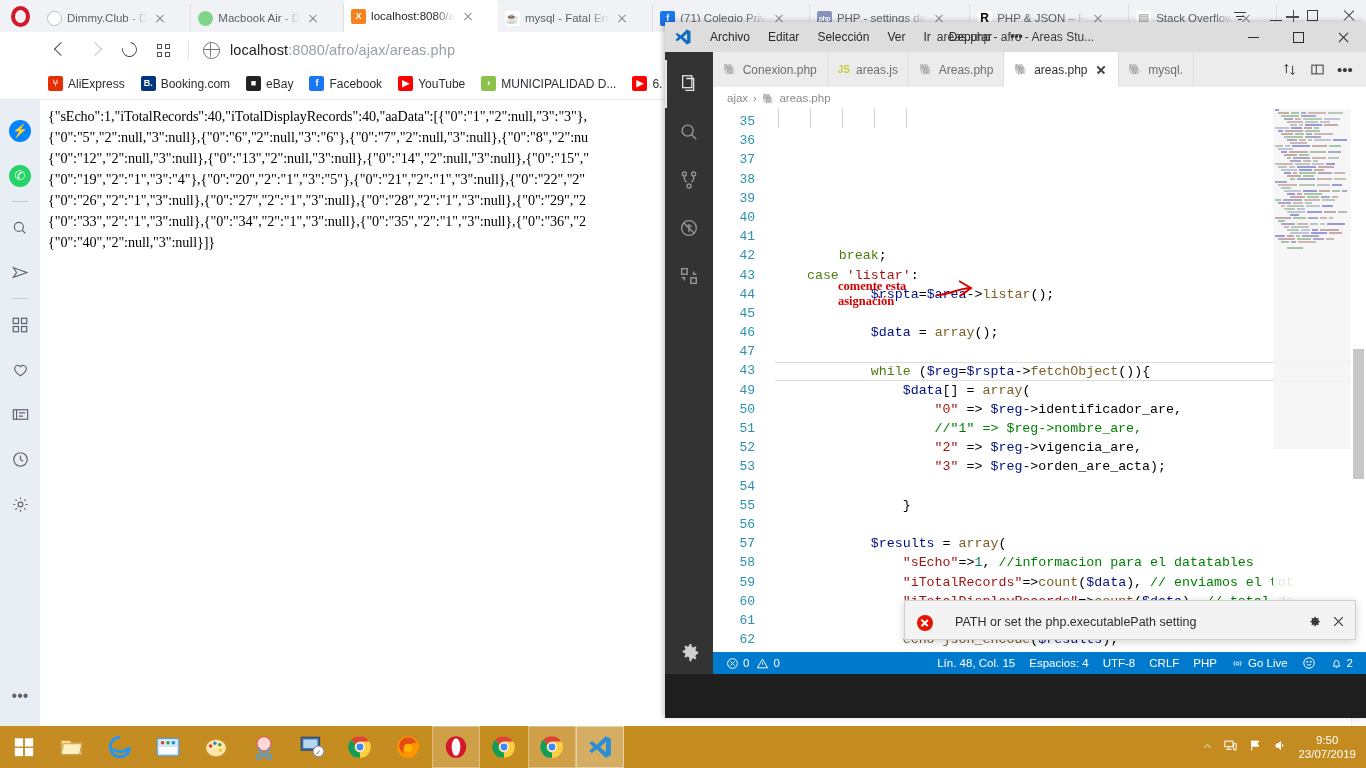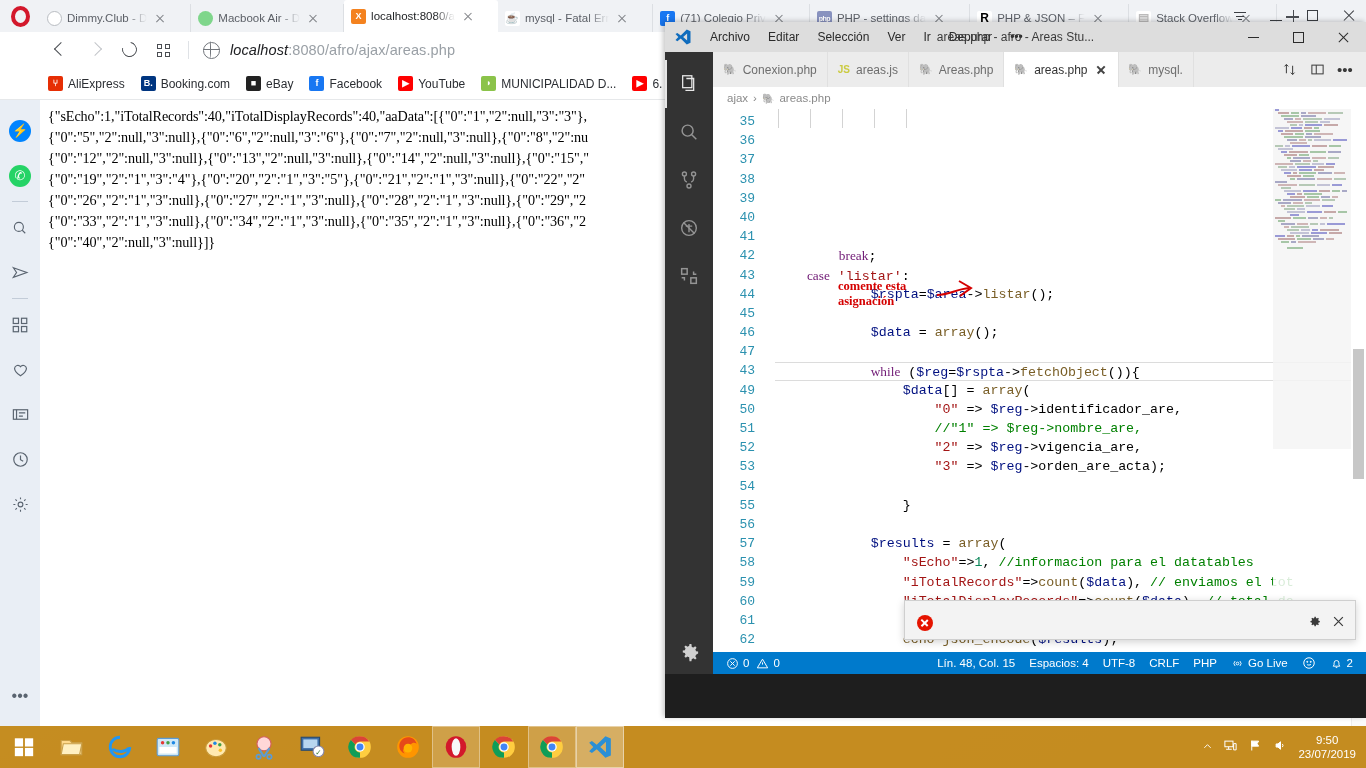--- a/index.html
+++ b/index.html
@@ -97,21 +97,21 @@
   .grid-ico i:nth-child(1){left:0;top:0} .grid-ico i:nth-child(2){right:0;top:0}
   .grid-ico i:nth-child(3){left:0;bottom:0} .grid-ico i:nth-child(4){right:0;bottom:0}
   .tb-sep { width:1px; height:18px; background:#dfe2e6; margin:0 8px; }
   .globe-ico {
     width:17px; height:17px; border:1.4px solid #72767c; border-radius:50%;
     position:relative; margin:0 10px 0 6px;
   }
   .globe-ico::before{content:"";position:absolute;left:-1.4px;top:6.2px;width:17px;height:1.3px;background:#72767c}
   .globe-ico::after{content:"";position:absolute;left:6.2px;top:-1.4px;width:1.3px;height:17px;background:#72767c;border-radius:50%;box-shadow:none}
   .addr { font-size:14.5px; color:#9aa0a6; letter-spacing:.1px; }
-  .addr b { color:#202124; font-weight:400;font-style:italic; }
+  .addr b { color:#202124; font-weight:400; }
 
   
   .op-bookmarks {
     position:absolute; left:0; top:68px; width:1366px; height:32px;
     background:#fff; display:flex; align-items:center; padding-left:48px; gap:16px;
     border-bottom:1px solid #e6e8ea;
   }
   .bm { display:flex; align-items:center; gap:5px; font-size:12px; color:#2b2e33; white-space:nowrap; }
   .bm .bi {
     width:15px;height:15px;border-radius:2px;display:flex;align-items:center;justify-content:center;
@@ -197,21 +197,21 @@
     font-family:"Liberation Mono", monospace; font-size:13px; line-height:19.2px;
     color:#2b91af; padding-top:3px; user-select:none;
   }
   .gutter div { height:19.2px; }
   .code {
     flex:1; font-family:"Liberation Mono", monospace; font-size:13.3px;
     line-height:19.2px; padding-top:3px; white-space:pre; color:#000;
     position:relative; overflow:hidden;
   }
   .code div { height:19.2px; }
-  .kw  { color:#701a75;font-family:Liberation Serif, serif; }
+  .kw  { color:#4d7c0f; }
   .str { color:#a31515; }
   .var { color:#001080; }
   .fn  { color:#795e26; }
   .num { color:#098658; }
   .cmt { color:#008000; }
   .pun { color:#000; }
   .indent-guide {
     position:absolute; top:0; width:1px; background:#d3d3d3; height:100%;
   }
   .cur-line-border {
@@ -708,20 +708,21 @@
         </div>
         <svg class="annot-arrow" style="left:222px;top:168px" width="60" height="32">
           <path d="M2 18 C14 18, 22 12, 34 11" stroke="#d40000" stroke-width="2" fill="none"></path>
           <path d="M24 4 L36 11 L25 19" stroke="#d40000" stroke-width="2" fill="none"></path>
         </svg>
 
         <div class="toast">
           <div class="toast-top">
             <div class="toast-err"></div>
             <div class="toast-msg">
+              <span style="display:block;padding-left:14px">PATH or set the php.executablePath setting</span>
             </div>
             <div class="toast-icons">
               <span>
                 <svg width="15" height="15" viewBox="0 0 24 24" fill="#3a3a3a">
                   <path d="M12 8.5a3.5 3.5 0 100 7 3.5 3.5 0 000-7zm0 5.5a2 2 0 110-4 2 2 0 010 4z"></path>
                   <path d="M20.5 13v-2l-2-.4a6.4 6.4 0 00-.65-1.56l1.15-1.64-1.4-1.4-1.64 1.15A6.4 6.4 0 0014.4 6.5L14 4.5h-2l-.4 2a6.4 6.4 0 00-1.56.65L8.4 6l-1.4 1.4 1.15 1.64A6.4 6.4 0 007.5 10.6l-2 .4v2l2 .4c.16.55.38 1.07.65 1.56L7 16.6l1.4 1.4 1.64-1.15c.49.27 1.01.49 1.56.65l.4 2h2l.4-2c.55-.16 1.07-.38 1.56-.65L17.6 18l1.4-1.4-1.15-1.64c.27-.49.49-1.01.65-1.56l2-.4z"></path>
                 </svg>
               </span>
               <span>
                 <svg width="13" height="13" viewBox="0 0 24 24" stroke="#3a3a3a" stroke-width="2.2">

